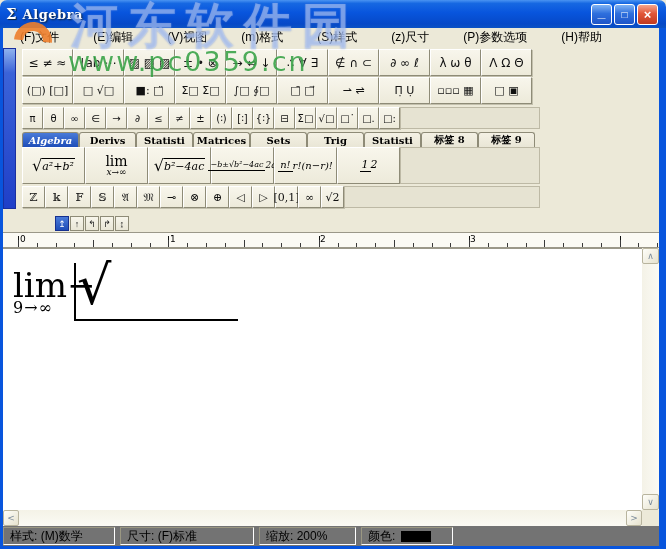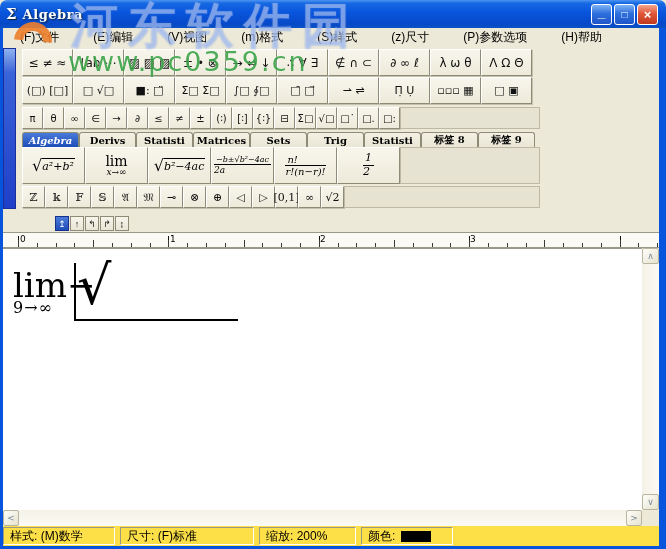--- a/index.html
+++ b/index.html
@@ -53,21 +53,21 @@
   .tab:nth-of-type(1){background:linear-gradient(#4A7BD9,#1E4DB8);color:#fff;font-style:italic}
 
   .ltpl{box-sizing:border-box;width:63px;height:37px;display:flex;align-items:center;justify-content:center;
     background:linear-gradient(#F8F6EC,#EDEADA);border:1px solid #8E8B77;border-top-color:#fff;border-left-color:#fff;
     font-family:"DejaVu Serif","Liberation Serif",serif;font-style:italic;cursor:pointer}
   .rsign{font-style:normal;font-size:16px;line-height:14px}
   .rbody{border-top:1px solid #000;font-size:11px;padding:1px 1px 0 0}
   .limcol{display:flex;flex-direction:column;align-items:center;line-height:1;font-style:normal}
   .limtop{font-size:14px}
   .limsub{font-size:9px;font-style:italic}
-  .frac{display:flex;flex-direction:column;line-height:1.15}
+  .frac{display:flex;flex-direction:row;align-items:center;line-height:1.15}
   .num{border-bottom:1px solid #000;padding:0 2px}
   .t4 .num{font-size:8px}.t4 .den{font-size:9px}
   .t5 .num,.t5 .den{font-size:10px}
   .t6 .num,.t6 .den{font-size:11px}
 
   
   .ruler-area{position:absolute;left:3px;top:213px;width:656px;height:35px;background:#ECE9D8}
   .tabstops{position:absolute;left:52px;top:3px;display:flex}
   .tabstop{box-sizing:border-box;width:14px;height:15px;margin-right:1px;display:flex;align-items:center;justify-content:center;padding:0;
     background:linear-gradient(#F7F5EB,#E9E6D6);border:1px solid #8E8B77;font-size:9px;color:#222;cursor:pointer}
@@ -104,21 +104,21 @@
   .sbtn{position:absolute;box-sizing:border-box;width:17px;height:16px;display:flex;align-items:center;justify-content:center;padding:0;
     background:linear-gradient(135deg,#FEFEFA,#E6E2CE);border:1px solid #B8B49E;border-radius:2px;color:#7A8A9A;font-size:9px;cursor:pointer;
     font-family:"DejaVu Sans",sans-serif}
   .sbtn.up{left:0;top:0}
   .sbtn.down{left:0;bottom:0}
   .sbtn.left{left:0;top:0;width:16px}
   .sbtn.right{right:0;top:0;width:16px}
   .corner{position:absolute;left:642px;top:510px;width:17px;height:16px;background:#ECE9D8}
 
   
-  .statusbar{position:absolute;left:3px;top:526px;width:656px;height:20px;background:#fde047;display:flex;align-items:center;gap:5px;font-size:12px;color:#000}
+  .statusbar{position:absolute;left:3px;top:526px;width:656px;height:20px;background:#737373;display:flex;align-items:center;gap:5px;font-size:12px;color:#000}
   .spanel{box-sizing:border-box;height:18px;display:flex;align-items:center;padding:0 6px;white-space:nowrap;
     border:1px solid;border-color:#9A9782 #FFFFFF #FFFFFF #9A9782;cursor:pointer}
   .p1{width:112px}.p2{width:134px}.p3{width:97px}.p4{width:92px;gap:6px}
   .swatch{width:30px;height:11px;display:inline-block}
 
   
   .border-l{position:absolute;left:0;top:28px;width:3px;height:518px;background:#0855DD}
   .border-r{position:absolute;left:659px;top:28px;width:7px;height:518px;background:#0855DD}
   .border-b{position:absolute;left:0;top:546px;width:666px;height:3px;background:#0855DD}
 

